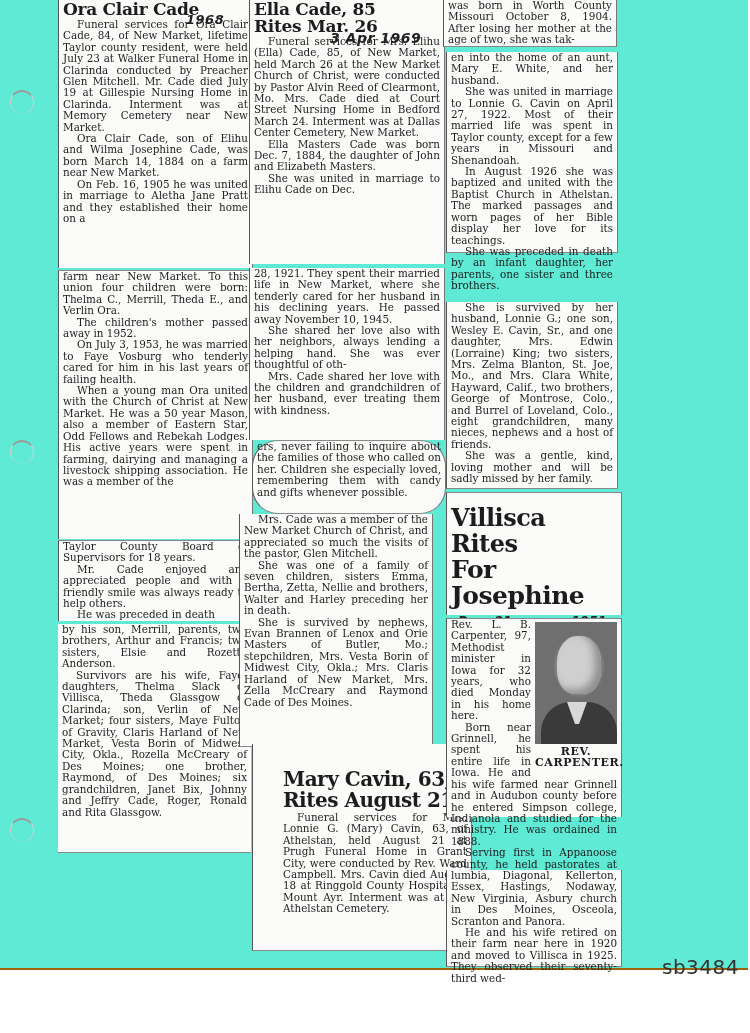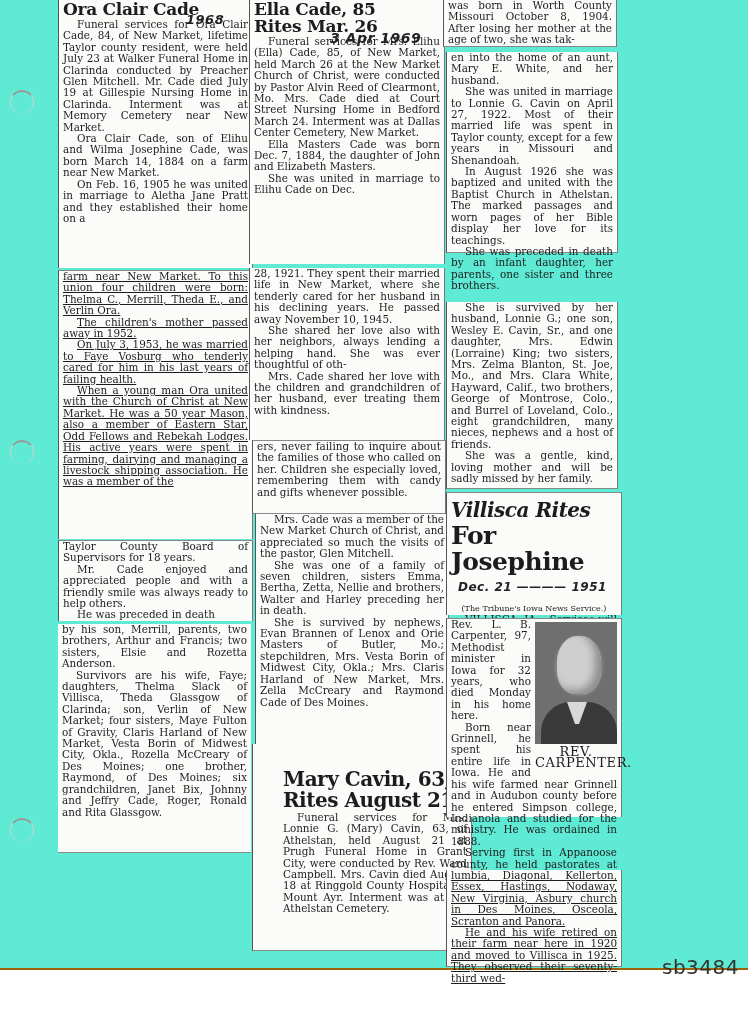--- a/index.html
+++ b/index.html
@@ -39,41 +39,41 @@
     background: radial-gradient(ellipse 26px 32px at 44px 44px, #d8d8d8 0%, #b9b9b9 55%, #6f6f6f 100%),
                 #7a7a7a;
     position: relative; overflow: hidden;
   }
   .photo .shoulders { position: absolute; left: 6px; right: 0; bottom: 0; height: 42px;
     background: #3a3a3a; border-radius: 30px 30px 0 0; }
   .photo .collar { position: absolute; left: 32px; width: 20px; bottom: 20px; height: 22px;
     background: #d9d9d9; clip-path: polygon(0 0, 100% 0, 60% 100%, 40% 100%); }
   .photo .face { position: absolute; left: 22px; top: 14px; width: 44px; height: 58px;
     border-radius: 45% 45% 40% 40%; background: #cfcfcf; box-shadow: inset -6px -4px 8px #8c8c8c; }
-  .caption { font-size: 13px; font-weight: normal; letter-spacing: 0.6px; text-align: center; margin-top: 2px; text-indent: 0; }
+  .caption { font-size: 11px; font-weight: bold; letter-spacing: 0.6px; text-align: center; margin-top: 2px; text-indent: 0; }
   .catalog { position: absolute; left: 662px; top: 955px; font-family: "DejaVu Sans", sans-serif;
     font-size: 20px; color: #333; letter-spacing: 0.5px; }
 </style>
 </head>
 <body>
 
 <div class="sheet">
   <div class="punch" style="left:10px; top:90px;"></div>
   <div class="punch" style="left:10px; top:440px;"></div>
   <div class="punch" style="left:10px; top:818px;"></div>
 
   <div class="clip" style="left:58px; top:0; width:185px; height:268px;">
     <p class="head">Ora Clair Cade</p>
     <p>Funeral services for Ora Clair Cade, 84, of New Market, lifetime Taylor county resident, were held July 23 at Walker Funeral Home in Clarinda conducted by Preacher Glen Mitchell. Mr. Cade died July 19 at Gillespie Nursing Home in Clarinda. Interment was at Memory Cemetery near New Market.</p>
     <p>Ora Clair Cade, son of Elihu and Wilma Josephine Cade, was born March 14, 1884 on a farm near New Market.</p>
     <p>On Feb. 16, 1905 he was united in marriage to Aletha Jane Pratt and they established their home on a</p>
   </div>
   <div class="hand" style="left:186px; top:12px;">1968</div>
 
-  <div class="clip" style="left:58px; top:270px; width:185px; height:268px; border-top:1px solid #888;text-decoration:underline;">
+  <div class="clip" style="left:58px; top:270px; width:185px; height:268px; border-top:1px solid #888;">
     <p class="cont">farm near New Market. To this union four children were born: Thelma C., Merrill, Theda E., and Verlin Ora.</p>
     <p>The children's mother passed away in 1952.</p>
     <p class="tight">On July 3, 1953, he was married to Faye Vosburg who tenderly cared for him in his last years of failing health.</p>
     <p class="tight">When a young man Ora united with the Church of Christ at New Market. He was a 50 year Mason, also a member of Eastern Star, Odd Fellows and Rebekah Lodges. His active years were spent in farming, dairying and managing a livestock shipping association. He was a member of the</p>
   </div>
 
   <div class="clip" style="left:58px; top:540px; width:185px; height:80px; border-top:1px solid #888;">
     <p class="cont">Taylor County Board of Supervisors for 18 years.</p>
     <p class="tight">Mr. Cade enjoyed and appreciated people and with a friendly smile was always ready to help others.</p>
     <p class="tight">He was preceded in death</p>
@@ -92,25 +92,25 @@
     <p>She was united in marriage to Elihu Cade on Dec.</p>
   </div>
   <div class="hand" style="left:330px; top:30px; font-size:14px;">3 Apr 1969</div>
 
   <div class="clip" style="left:249px; top:268px; width:186px; height:172px;">
     <p class="cont">28, 1921. They spent their married life in New Market, where she tenderly cared for her husband in his declining years. He passed away November 10, 1945.</p>
     <p class="tight">She shared her love also with her neighbors, always lending a helping hand. She was ever thoughtful of oth-</p>
     <p class="tight">Mrs. Cade shared her love with the children and grandchildren of her husband, ever treating them with kindness.</p>
   </div>
 
-  <div class="clip hline" style="left:252px; top:440px; width:184px; height:72px; border-top:1px solid #888;">
+  <div class="clip hline" style="left:252px; top:440px; width:184px; height:72px; border-top:1px solid #888;border-radius:26px;">
     <p class="cont">ers, never failing to inquire about the families of those who called on her. Children she especially loved, remembering them with candy and gifts whenever possible.</p>
   </div>
 
-  <div class="clip hline" style="left:255px; top:514px; width:184px; height:232px;">
+  <div class="clip hline" style="left:239px; top:514px; width:184px; height:232px;">
     <p>Mrs. Cade was a member of the New Market Church of Christ, and appreciated so much the visits of the pastor, Glen Mitchell.</p>
     <p>She was one of a family of seven children, sisters Emma, Bertha, Zetta, Nellie and brothers, Walter and Harley preceding her in death.</p>
     <p class="tight">She is survived by nephews, Evan Brannen of Lenox and Orie Masters of Butler, Mo.; stepchildren, Mrs. Vesta Borin of Midwest City, Okla.; Mrs. Claris Harland of New Market, Mrs. Zella McCreary and Raymond Cade of Des Moines.</p>
   </div>
 
   <div class="clip hline" style="left:252px; top:744px; width:184px; height:206px;padding-left:30px;">
     <p class="head big" style="font-size:20px; line-height:23px; margin-top:24px;">Mary Cavin, 63,</p>
     <p class="head big" style="font-size:20px; line-height:23px; margin-top:-2px;">Rites August 21</p>
     <p>Funeral services for Mrs. Lonnie G. (Mary) Cavin, 63, of Athelstan, held August 21 at Prugh Funeral Home in Grant City, were conducted by Rev. Ward Campbell. Mrs. Cavin died August 18 at Ringgold County Hospital in Mount Ayr. Interment was at the Athelstan Cemetery.</p>
   </div>
@@ -125,40 +125,40 @@
     <p class="tight">In August 1926 she was baptized and united with the Baptist Church in Athelstan. The marked passages and worn pages of her Bible display her love for its teachings.</p>
     <p class="tight">She was preceded in death by an infant daughter, her parents, one sister and three brothers.</p>
   </div>
 
   <div class="clip hline" style="left:446px; top:302px; width:162px; height:186px;">
     <p>She is survived by her husband, Lonnie G.; one son, Wesley E. Cavin, Sr., and one daughter, Mrs. Edwin (Lorraine) King; two sisters, Mrs. Zelma Blanton, St. Joe, Mo., and Mrs. Clara White, Hayward, Calif., two brothers, George of Montrose, Colo., and Burrel of Loveland, Colo., eight grandchildren, many nieces, nephews and a host of friends.</p>
     <p class="tight">She was a gentle, kind, loving mother and will be sadly missed by her family.</p>
   </div>
 
   <div class="clip" style="left:446px; top:492px; width:166px; height:122px; border-top:1px solid #888;">
-    <p class="head big" style="font-size:20px; line-height:26px; margin-top:4px;font-style:italic;">Villisca Rites</p>
+    <p class="head big" style="font-size:24px; line-height:26px; margin-top:12px;">Villisca Rites</p>
     <p class="head big" style="font-size:25px; line-height:26px;">For Josephine</p>
     <p class="hand" style="position:static; font-size:12px; text-indent:0; margin:7px; height:14px;">Dec. 21 ———— 1951</p>
     <p class="credit">(The Tribune's Iowa News Service.)</p>
     <p class="tight">VILLISCA, IA.—Services will be at 2 p. m. Friday in the Methodist church here for the</p>
   </div>
 
   <div class="clip" style="left:446px; top:618px; width:166px; height:198px; border-top:1px solid #888;">
     <div class="photo-wrap">
       <div class="photo">
         <div class="shoulders"></div>
         <div class="collar"></div>
         <div class="face"></div>
       </div>
       <div class="caption">REV. CARPENTER.</div>
     </div>
     <p class="cont">Rev. L. B. Carpenter, 97, Methodist minister in Iowa for 32 years, who died Monday in his home here.</p>
     <p class="tight">Born near Grinnell, he spent his entire life in Iowa. He and his wife farmed near Grinnell and in Audubon county before he entered Simpson college, Indianola and studied for the ministry. He was ordained in 1888.</p>
     <p class="tight">Serving first in Appanoose county, he held pastorates at Co-</p>
   </div>
 
-  <div class="clip hline" style="left:446px; top:870px; width:166px; height:96px;text-decoration:underline;">
+  <div class="clip hline" style="left:446px; top:870px; width:166px; height:96px;">
     <p class="cont">lumbia, Diagonal, Kellerton, Essex, Hastings, Nodaway, New Virginia, Asbury church in Des Moines, Osceola, Scranton and Panora.</p>
     <p class="tight">He and his wife retired on their farm near here in 1920 and moved to Villisca in 1925. They observed their seventy-third wed-</p>
   </div>
 
   <div class="catalog">sb3484</div>
 </div>
 
 </body></html>

